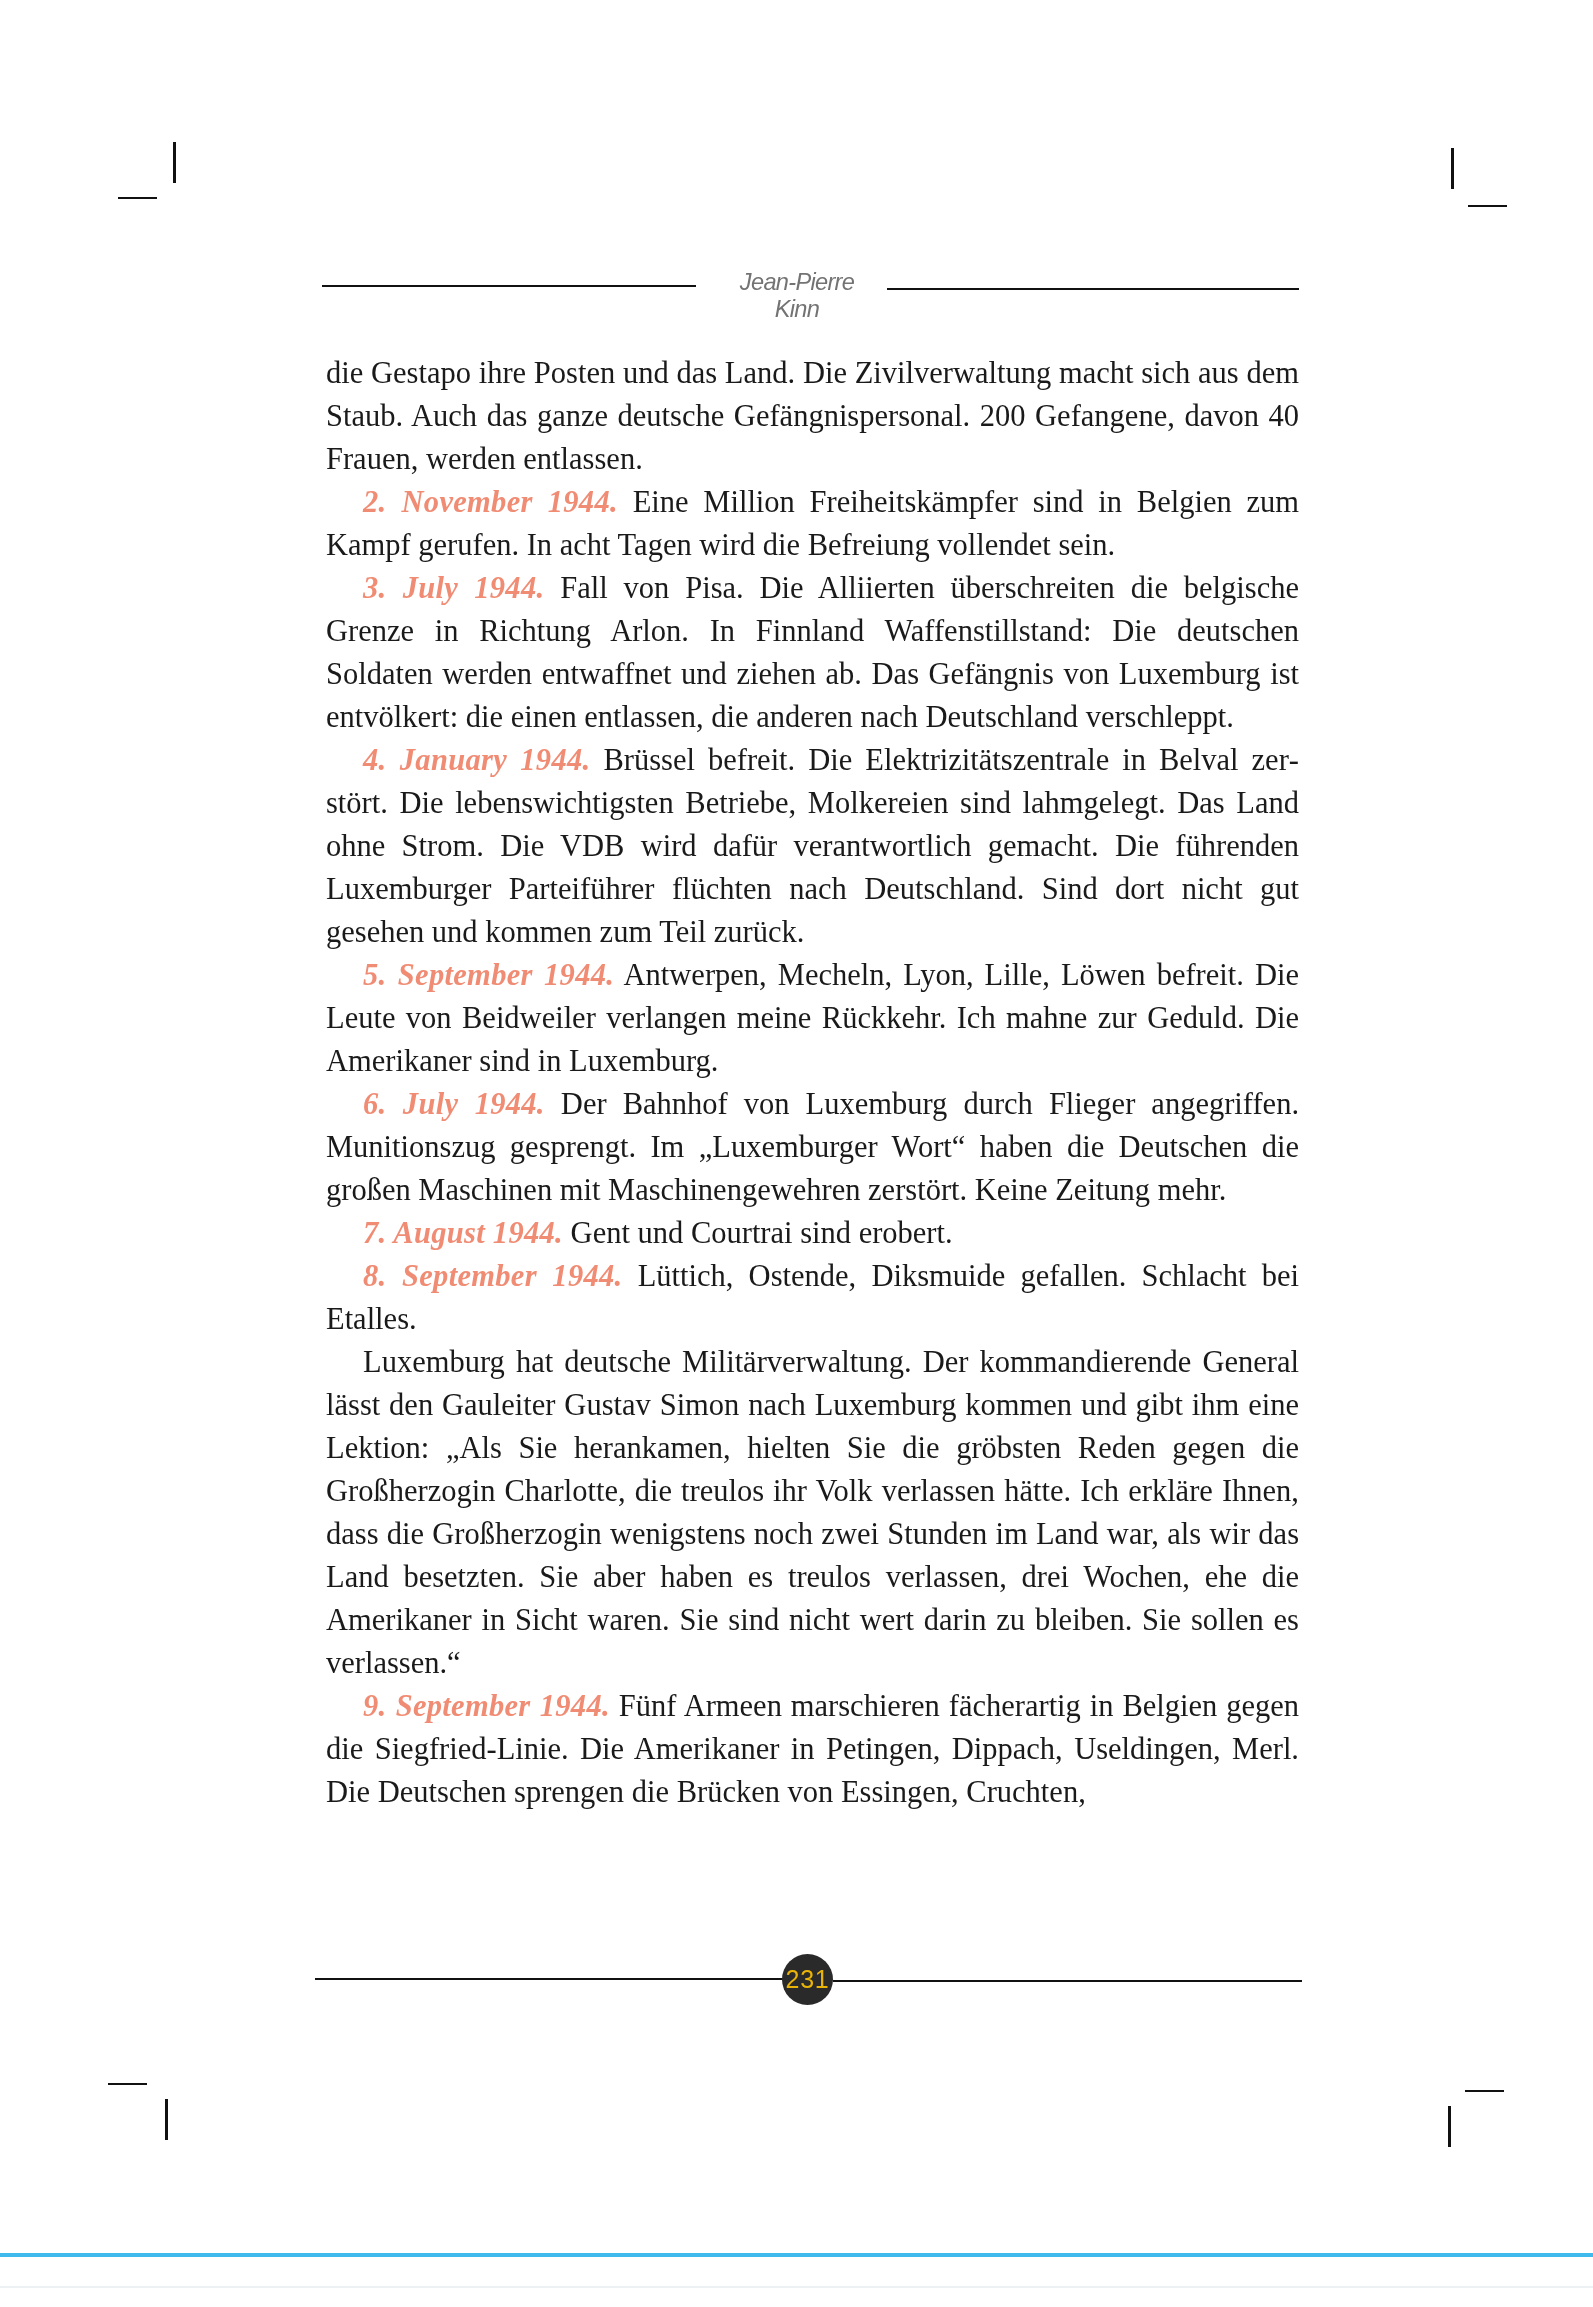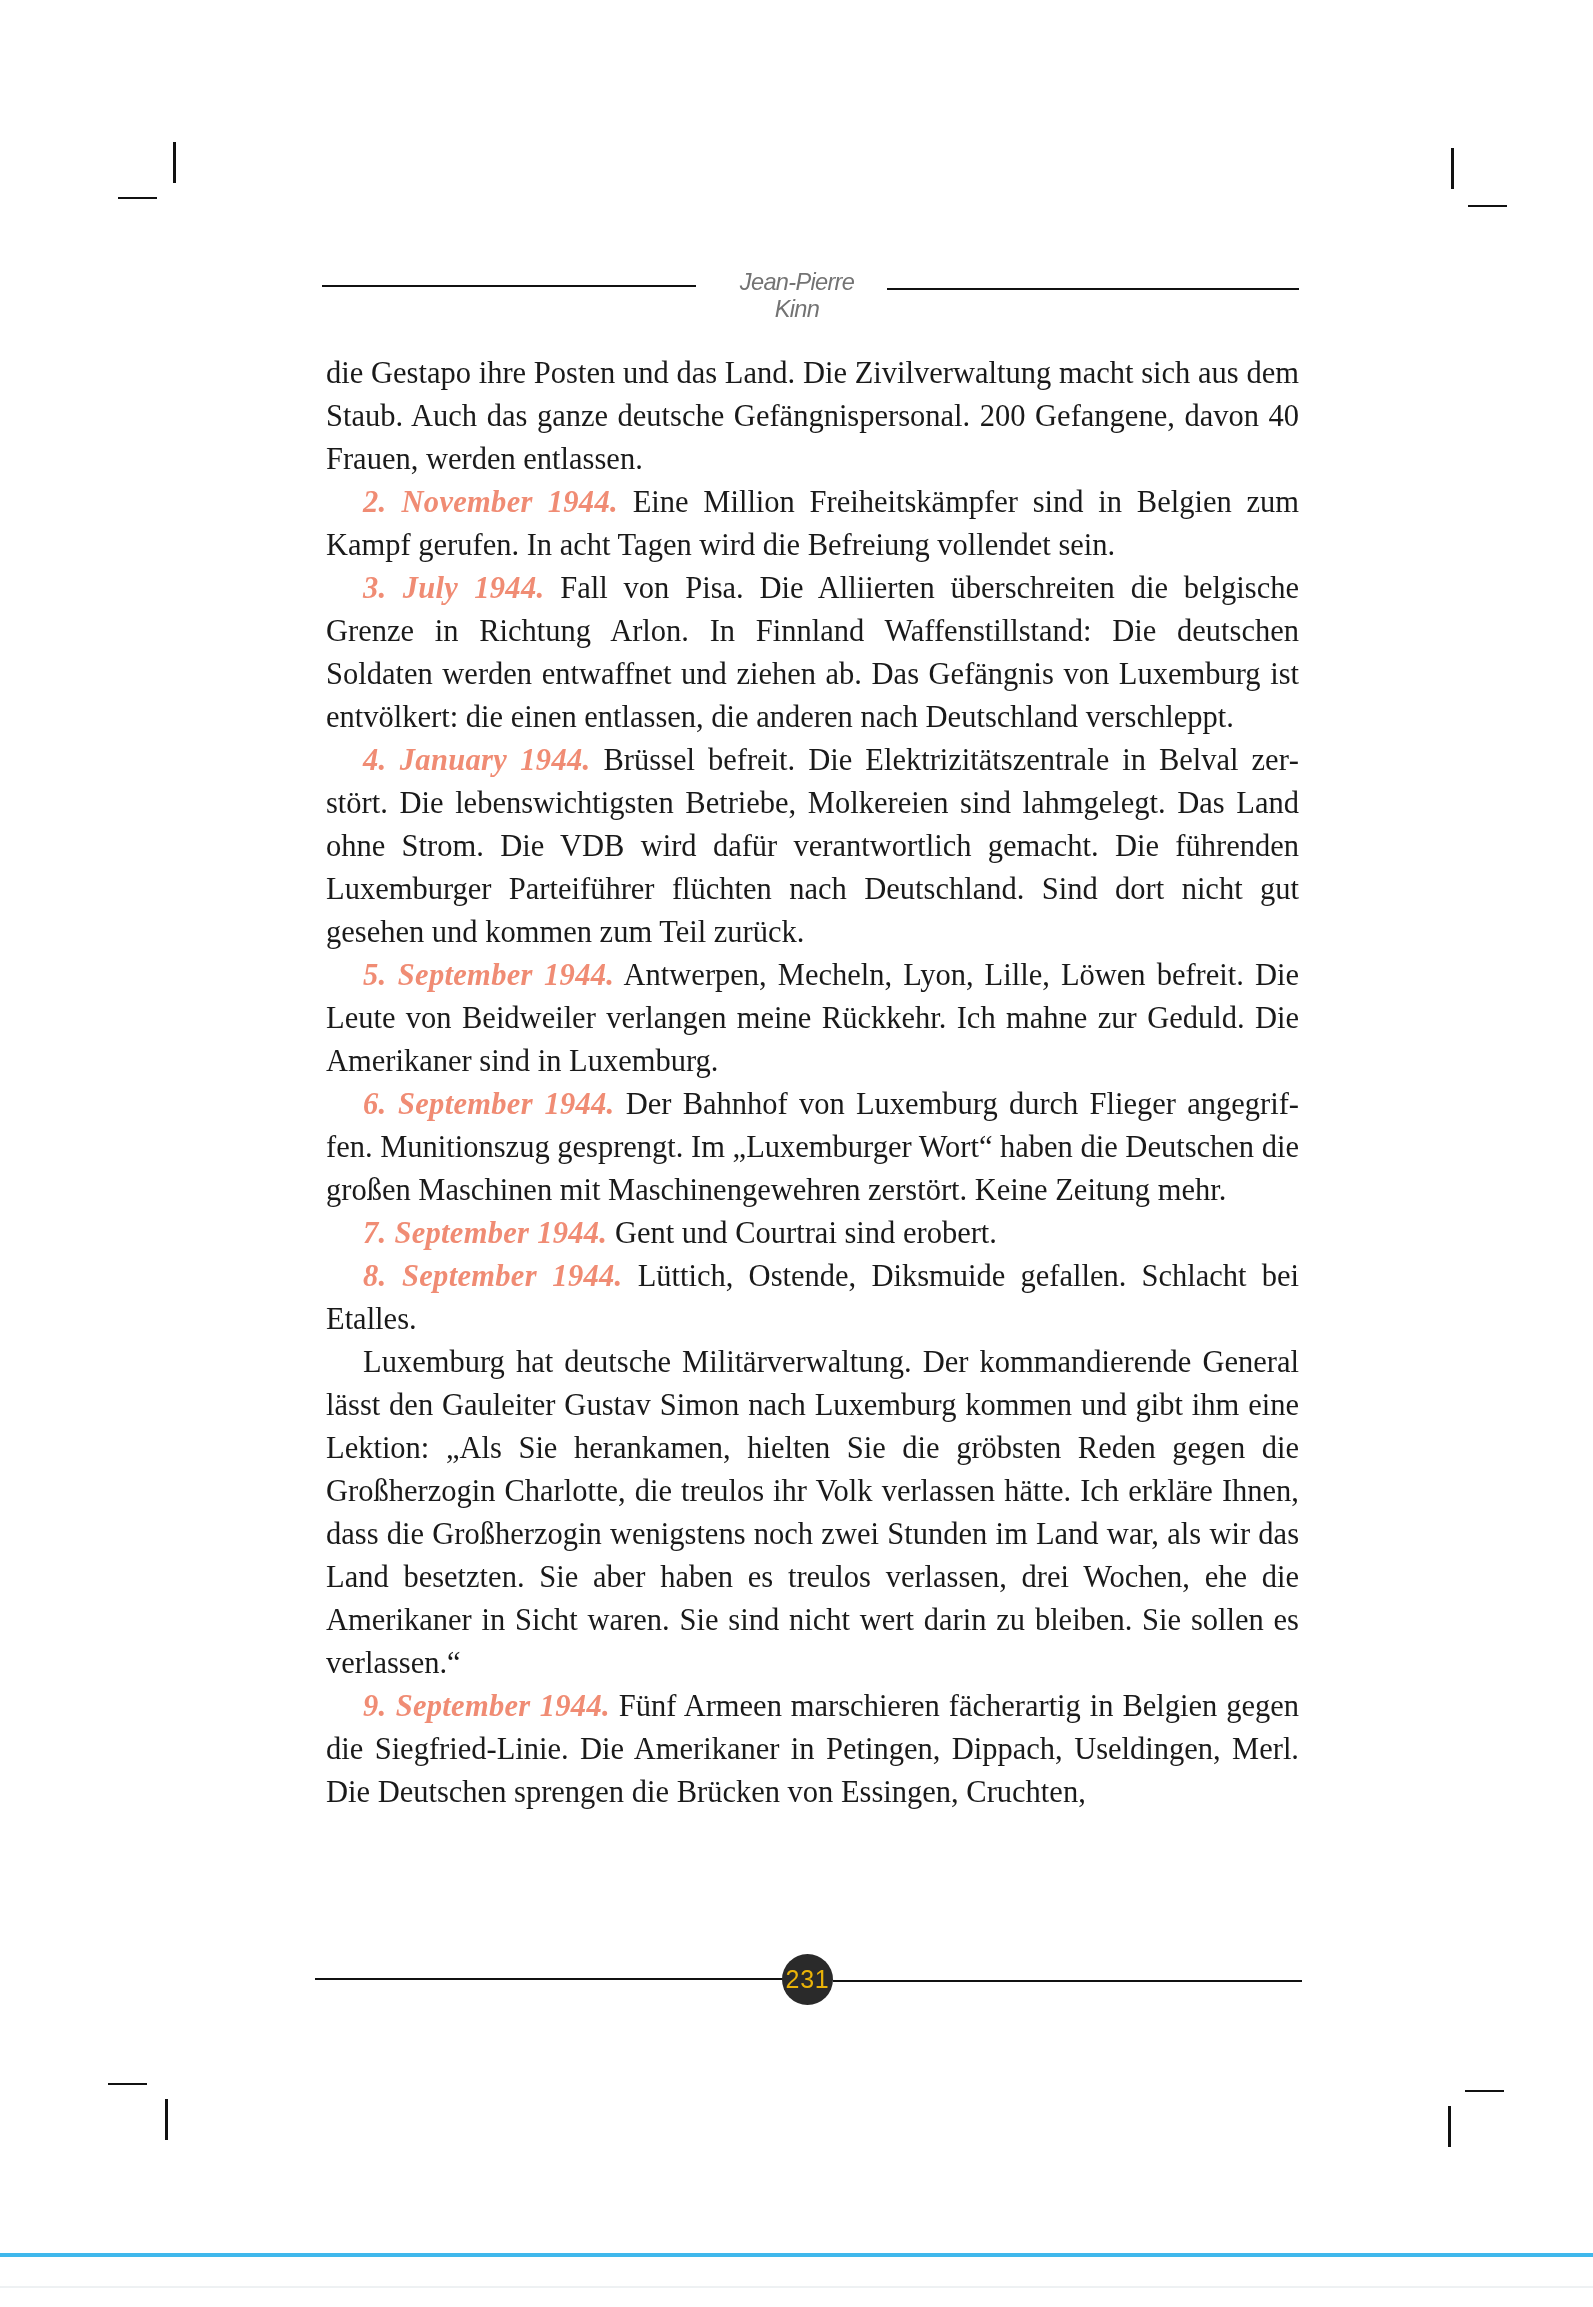--- a/index.html
+++ b/index.html
@@ -70,22 +70,22 @@
   <div class="title">Jean-Pierre Kinn</div>
   <div class="rule-r"></div>
 </div>
 
 <div class="body">
   <p class="cont"><span>die Gestapo ihre Posten und das Land. Die Zivilverwaltung macht sich aus dem Staub. Auch das ganze deutsche Gefängnispersonal. 200 Gefangene, da­von 40 Frauen, werden entlassen.</span></p>
   <p><span class="date">2. November 1944.</span><span> Eine Million Freiheitskämpfer sind in Belgien zum Kampf gerufen. In acht Tagen wird die Befreiung vollendet sein.</span></p>
   <p><span class="date">3. July 1944.</span><span> Fall von Pisa. Die Alliierten überschreiten die belgi­sche Grenze in Richtung Arlon. In Finnland Waffenstillstand: Die deutschen Soldaten werden entwaffnet und ziehen ab. Das Gefängnis von Luxemburg ist entvölkert: die einen entlassen, die anderen nach Deutschland verschleppt.</span></p>
   <p><span class="date">4. January 1944.</span><span> Brüssel befreit. Die Elektrizitätszentrale in Belval zer­stört. Die lebenswichtigsten Betriebe, Molkereien sind lahmgelegt. Das Land ohne Strom. Die VDB wird dafür verantwortlich gemacht. Die führenden Luxemburger Parteiführer flüchten nach Deutschland. Sind dort nicht gut gesehen und kommen zum Teil zurück.</span></p>
   <p><span class="date">5. September 1944.</span><span> Antwerpen, Mecheln, Lyon, Lille, Löwen befreit. Die Leute von Beidweiler verlangen meine Rückkehr. Ich mahne zur Geduld. Die Amerikaner sind in Luxemburg.</span></p>
-  <p><span class="date">6. September 1944.</span><span> Der Bahnhof von Luxemburg durch Flieger angegrif­fen. Munitionszug gesprengt.  Im „Luxemburger Wort“ haben die Deutschen die großen Maschinen mit Maschinengewehren zerstört. Keine Zeitung mehr.</span></p>
-  <p><span class="date">7. September 1944.</span><span> Gent und Courtrai sind erobert.</span></p>
+  <p><span class="date">6. July 1944.</span><span> Der Bahnhof von Luxemburg durch Flieger angegrif­fen. Munitionszug gesprengt.  Im „Luxemburger Wort“ haben die Deutschen die großen Maschinen mit Maschinengewehren zerstört. Keine Zeitung mehr.</span></p>
+  <p><span class="date">7. August 1944.</span><span> Gent und Courtrai sind erobert.</span></p>
   <p><span class="date">8. September 1944.</span><span> Lüttich, Ostende, Diksmuide gefallen. Schlacht bei Etalles.</span></p>
   <p><span>Luxemburg hat deutsche Militärverwaltung. Der kommandierende Ge­neral lässt den Gauleiter Gustav Simon nach Luxemburg kommen und gibt ihm eine Lektion: „Als Sie herankamen, hielten Sie die gröbsten Reden gegen die Großherzogin Charlotte, die treulos ihr Volk verlassen hätte. Ich erkläre Ihnen, dass die Großherzogin wenigstens noch zwei Stunden im Land war, als wir das Land besetzten. Sie aber haben es treulos verlassen, drei Wochen, ehe die Amerikaner in Sicht waren. Sie sind nicht wert darin zu bleiben. Sie sollen es verlassen.“</span></p>
   <p><span class="date">9. September 1944.</span><span> Fünf Armeen marschieren fächerartig in Belgien gegen die Siegfried-Linie. Die Amerikaner in Petingen, Dippach, Useldin­gen, Merl. Die Deutschen sprengen die Brücken von Essingen, Cruchten,</span></p>
 </div>
 
 <div class="footer">
   <div class="rule-l"></div>
   <div class="pagenum">231</div>
   <div class="rule-r"></div>
 </div>

